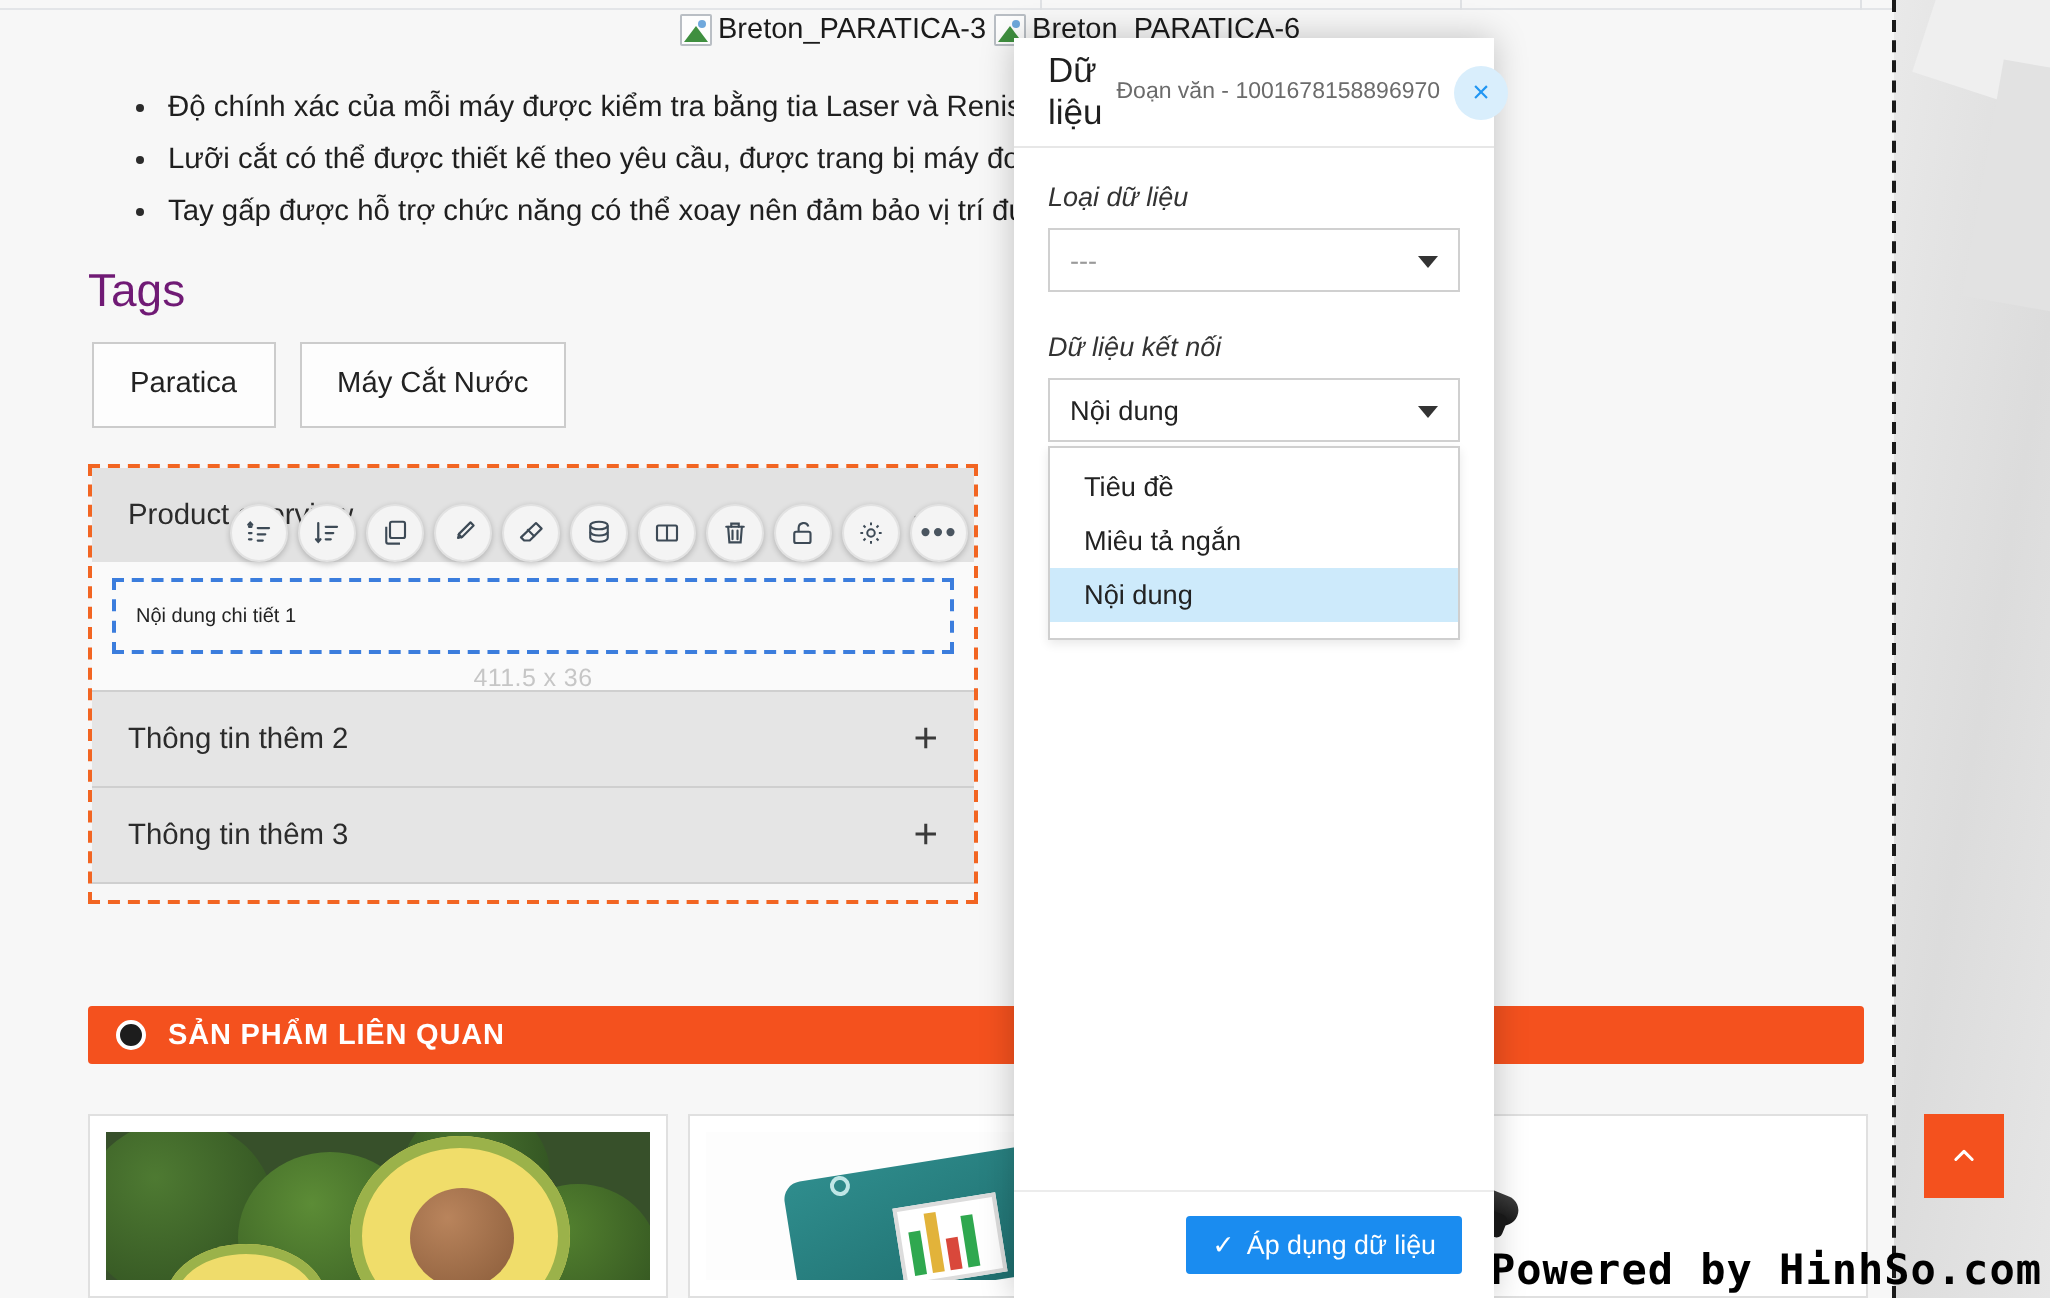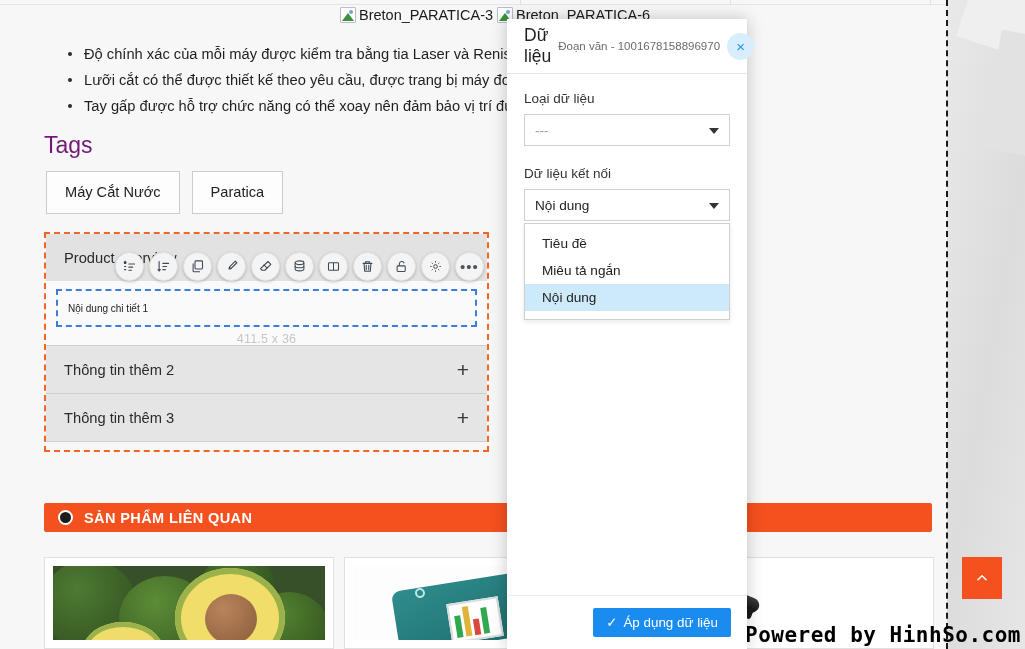--- a/index.html
+++ b/index.html
@@ -239,21 +239,21 @@
     display: flex; align-items: center; padding: 0 14px 0 17px; gap: 7px;
   }
   .ph-title { font-size: 17.5px; color: #1f1f1f; }
   .ph-sub { font-size: 11.5px; color: #6b6b6b; flex: 1; white-space: nowrap; }
   .close-btn {
     width: 27px; height: 27px; border-radius: 50%; background: #d9eefc;
     display: flex; align-items: center; justify-content: center;
     color: #2196f3; font-size: 15px; cursor: pointer; flex: 0 0 27px;
   }
   .panel-body { flex: 1; padding: 17px; position: relative; }
-  .field-label { font-size: 13.5px; color: #333; margin-bottom: 8px; }
+  .field-label { font-size: 13.5px; color: #333; margin-bottom: 8px; font-style: italic; }
   .select-box {
     height: 32px; border: 1px solid #d0d0d0; background: #fff;
     display: flex; align-items: center; padding: 0 10px;
     font-size: 13.6px; color: #222; position: relative; cursor: pointer;
   }
   .select-box.placeholder { color: #9a9a9a; }
   .caret {
     position: absolute; right: 10px; top: 50%; margin-top: -2px;
     width: 0; height: 0; border-left: 5px solid transparent;
     border-right: 5px solid transparent; border-top: 6px solid #333;
@@ -304,22 +304,22 @@
     </div>
 
     <ul class="bullets">
       <li>Độ chính xác của mỗi máy được kiểm tra bằng tia Laser và Renishaw.</li>
       <li>Lưỡi cắt có thể được thiết kế theo yêu cầu, được trang bị máy đo tốc độ và vật cắt.</li>
       <li>Tay gấp được hỗ trợ chức năng có thể xoay nên đảm bảo vị trí được chính xác của vật cắt.</li>
     </ul>
 
     <div class="tags-title">Tags</div>
     <div class="tag-row">
+      <div class="tag">Paratica</div>
       <div class="tag">Máy Cắt Nước</div>
-      <div class="tag">Paratica</div>
     </div>
 
     <div class="accordion">
       <div class="acc-item">
         <div class="acc-head open">
           <span>Product overview</span>
           <span class="acc-sign">–</span>
         </div>
         <div class="acc-body">
           <div class="acc-inner">Nội dung chi tiết 1</div>

